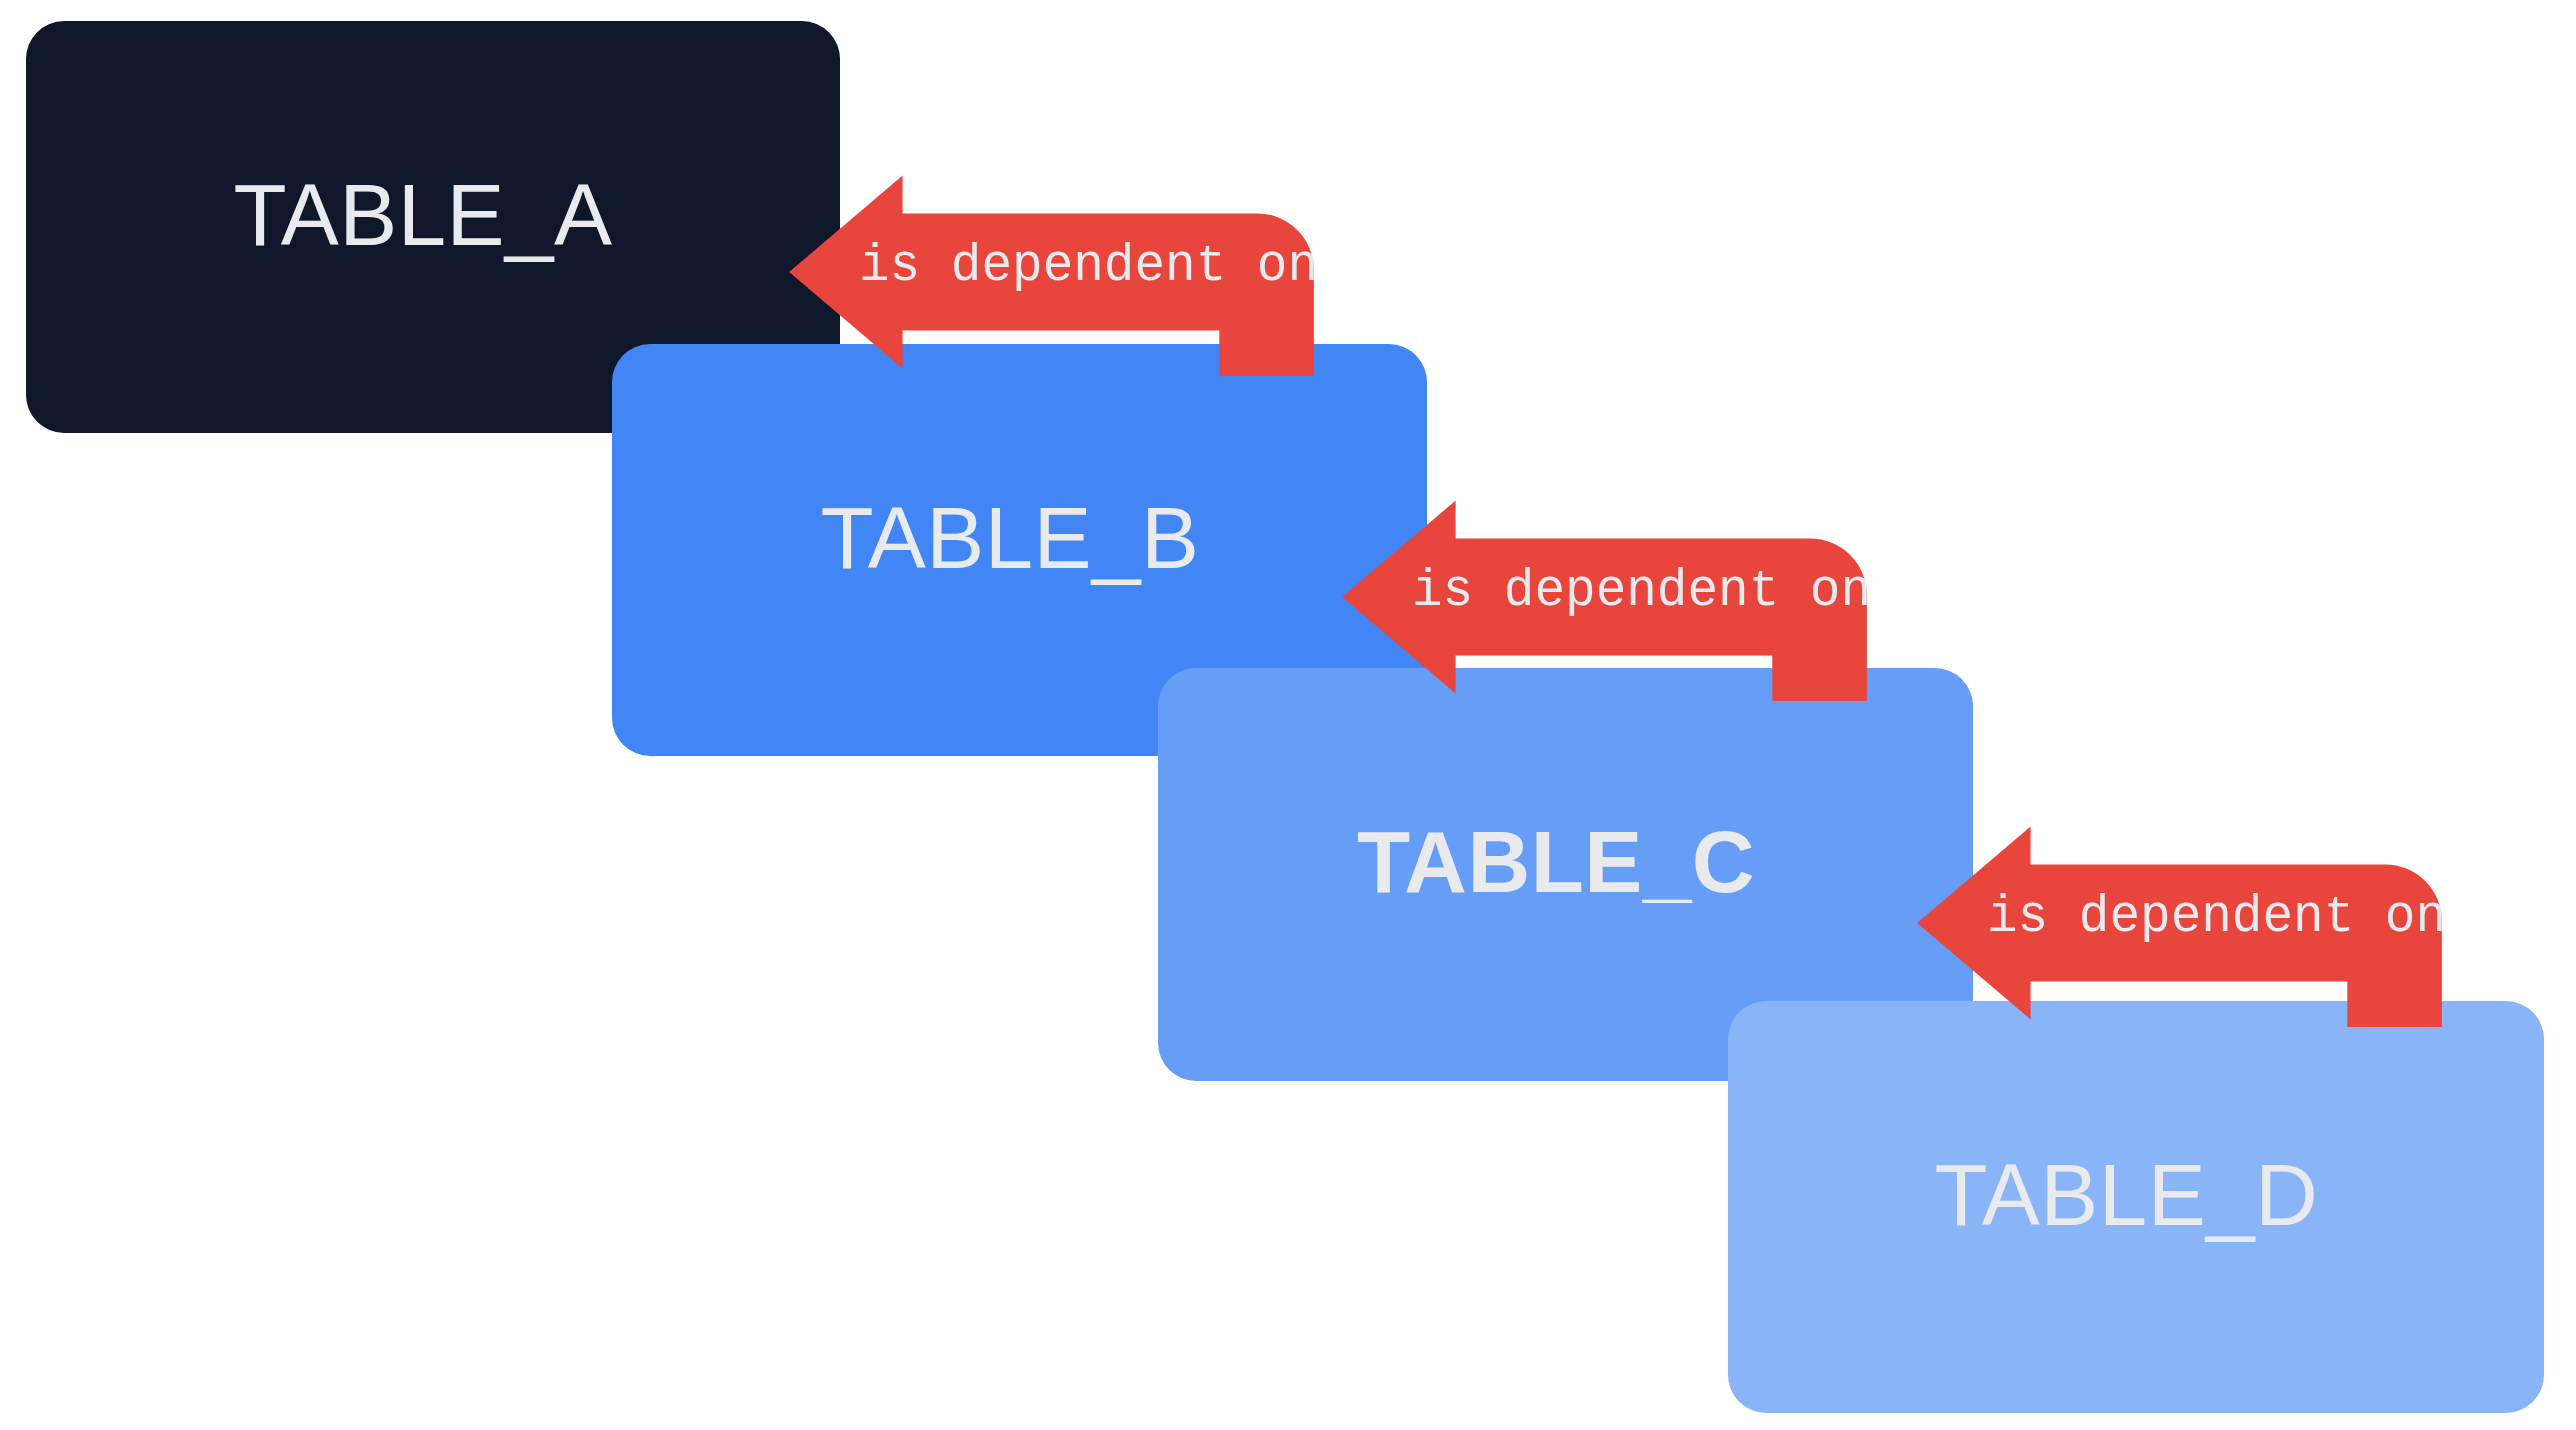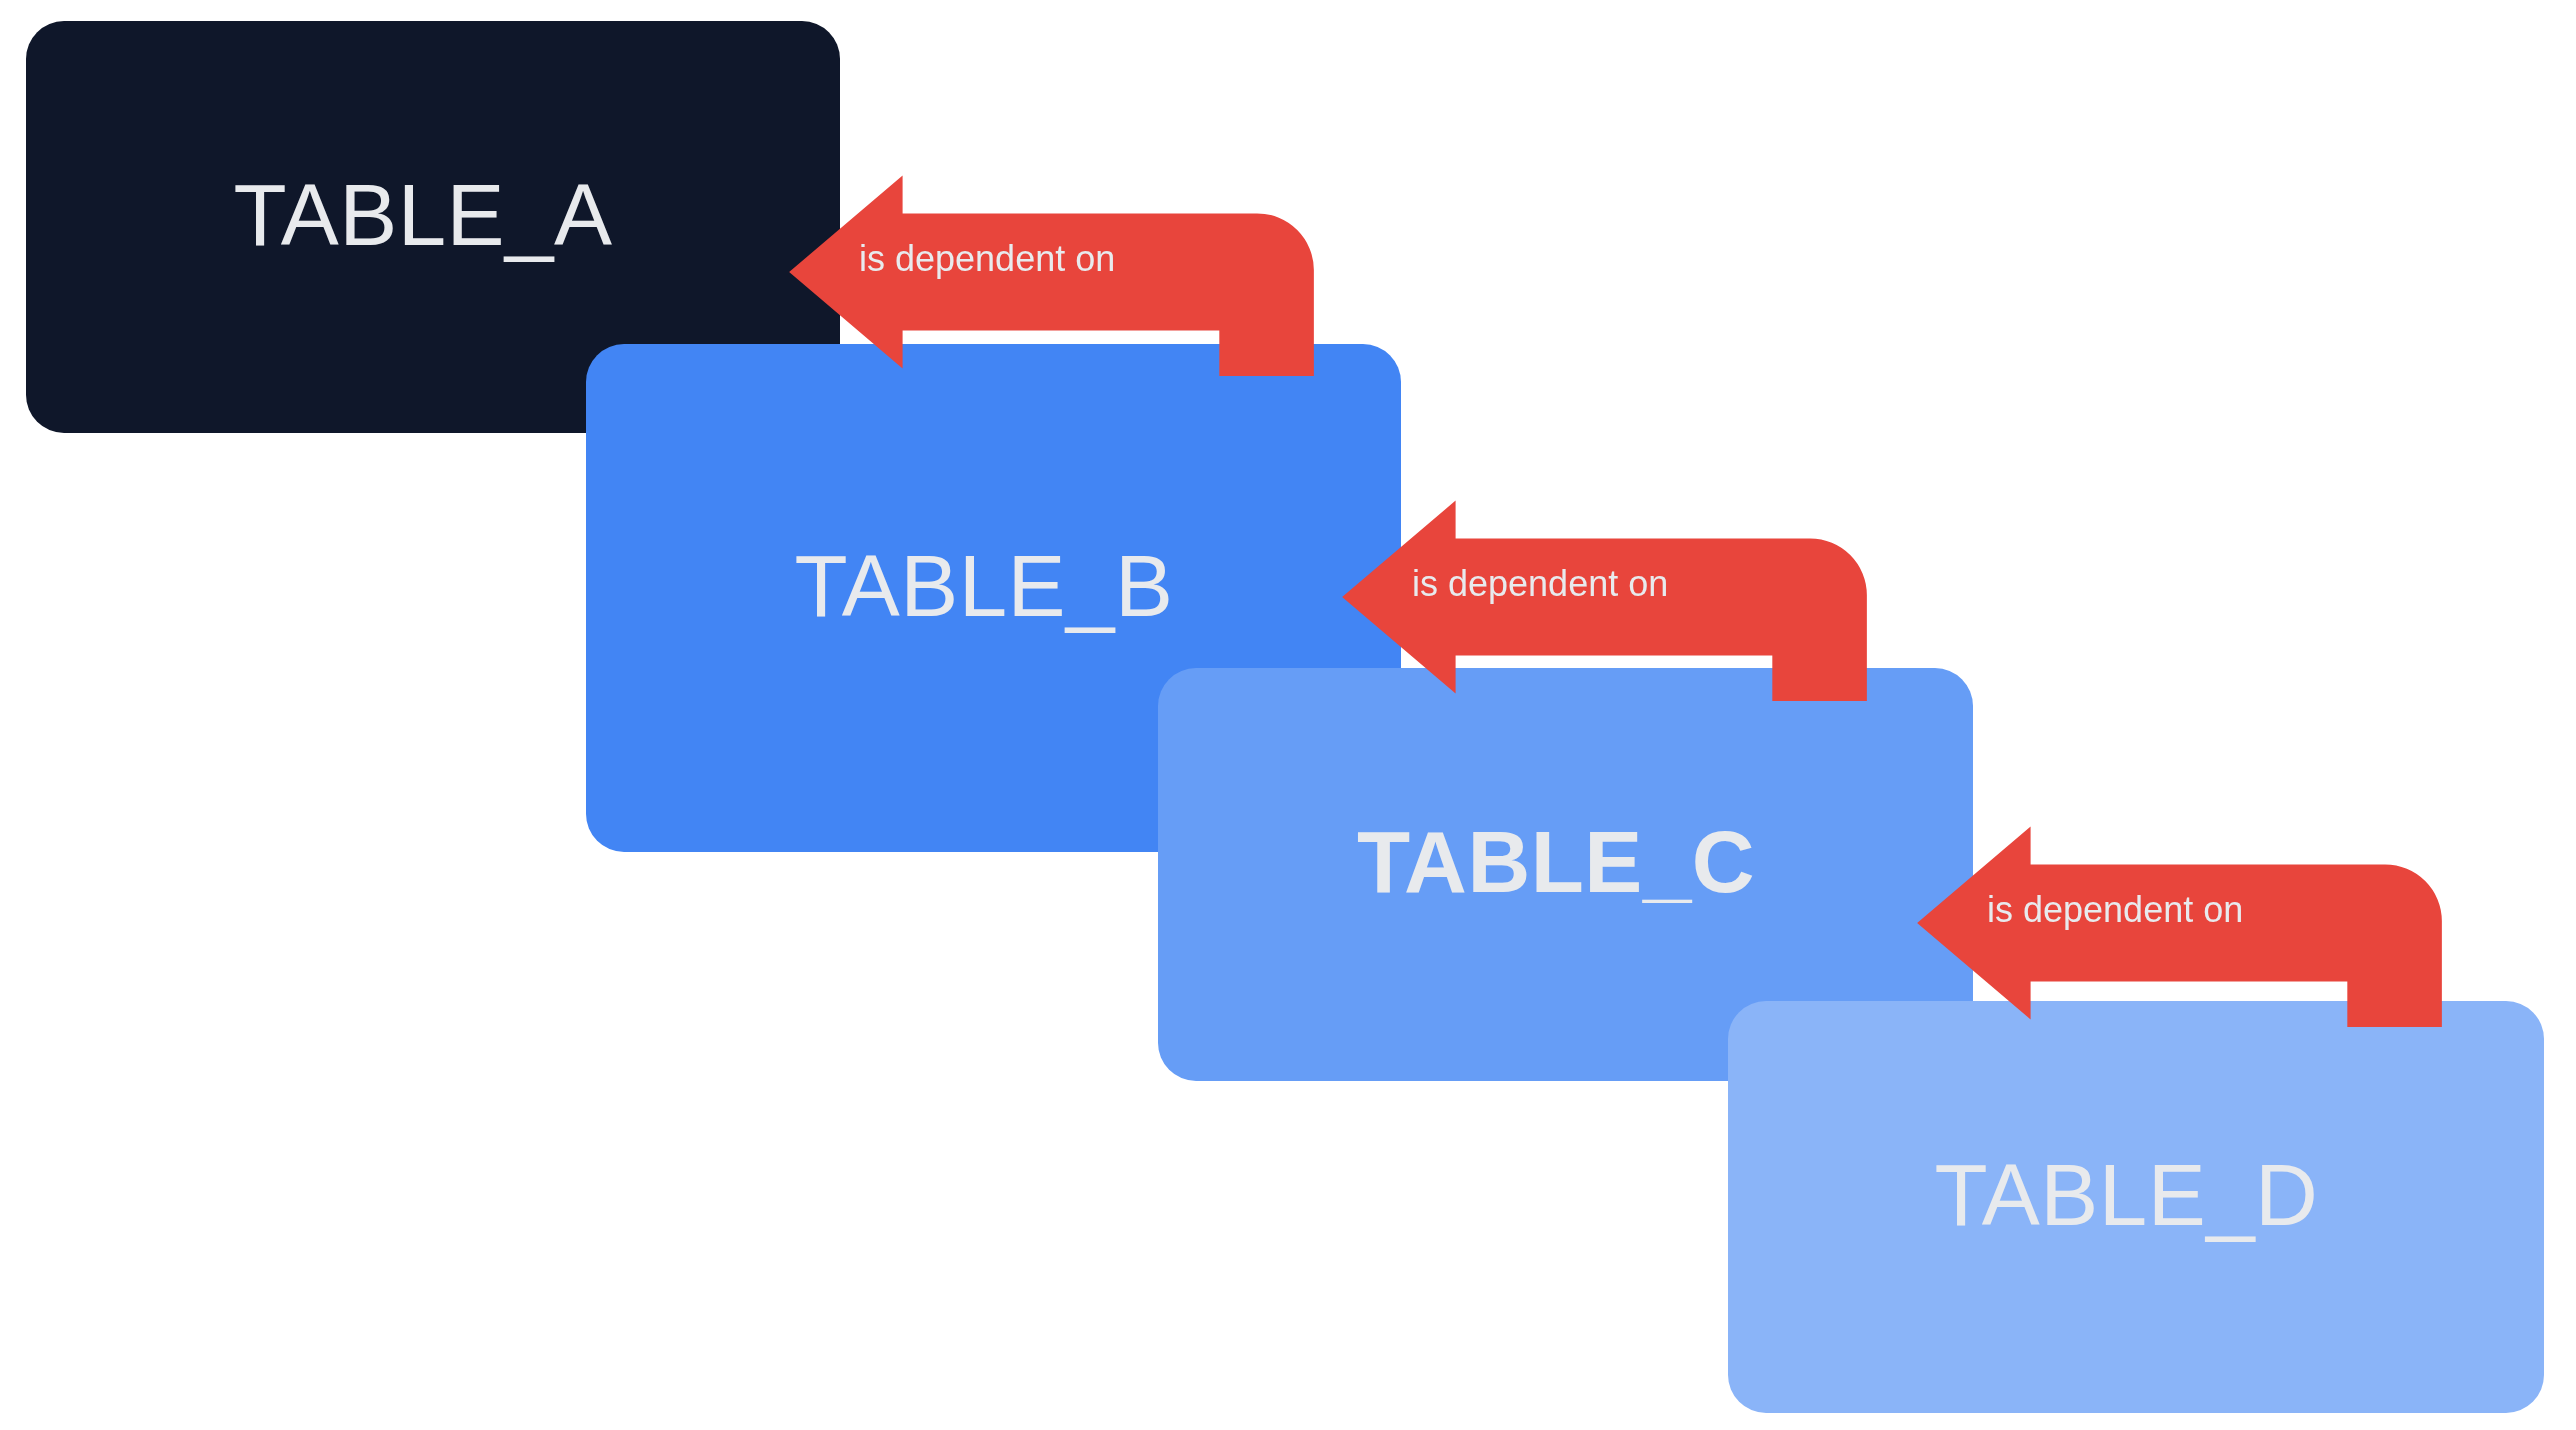--- a/index.html
+++ b/index.html
@@ -45,38 +45,38 @@
     position: absolute;
     pointer-events: none;
   }
   .edge svg {
     display: block;
     overflow: visible;
   }
   .edge-label {
     position: absolute;
     color: #e8eaed;
-    font-family: Liberation Sans, sans-serif;
-    font-size: 36px;
+    font-family: Liberation Mono, monospace;
+    font-size: 51px;
     font-weight: 400;
     line-height: 1;
     white-space: nowrap;
     user-select: none;
   }
 </style>
 </head>
 <body>
 
 <div id="canvas" style="width: 2576px; height: 1430px; background: rgb(255, 255, 255);">
 
   <div class="node" id="node-a" style="left: 25.5px; top: 21px; width: 814px; height: 412px; background: #0f172a;">
     <span class="node-label" style="color: rgb(232, 234, 237);">TABLE_A</span>
   </div>
 
-  <div class="node" id="node-b" style="left: 586px; top: 344px; width: 815px; height: 508px; background: rgb(66, 133, 244);">
+  <div class="node" id="node-b" style="left: 612px; top: 344px; width: 815px; height: 412px; background: rgb(66, 133, 244);">
     <span class="node-label" style="color: rgb(232, 234, 237);">TABLE_B</span>
   </div>
 
   <div class="edge" id="edge-ab" style="left: 789px; top: 168px; width: 525px; height: 208px;">
     <svg viewBox="0 0 555 220" width="525" height="208">
       <path class="edge-shape" d="M 0 110
                L 120 8
                L 120 48
                L 495 48
                A 60 60 0 0 1 555 108

